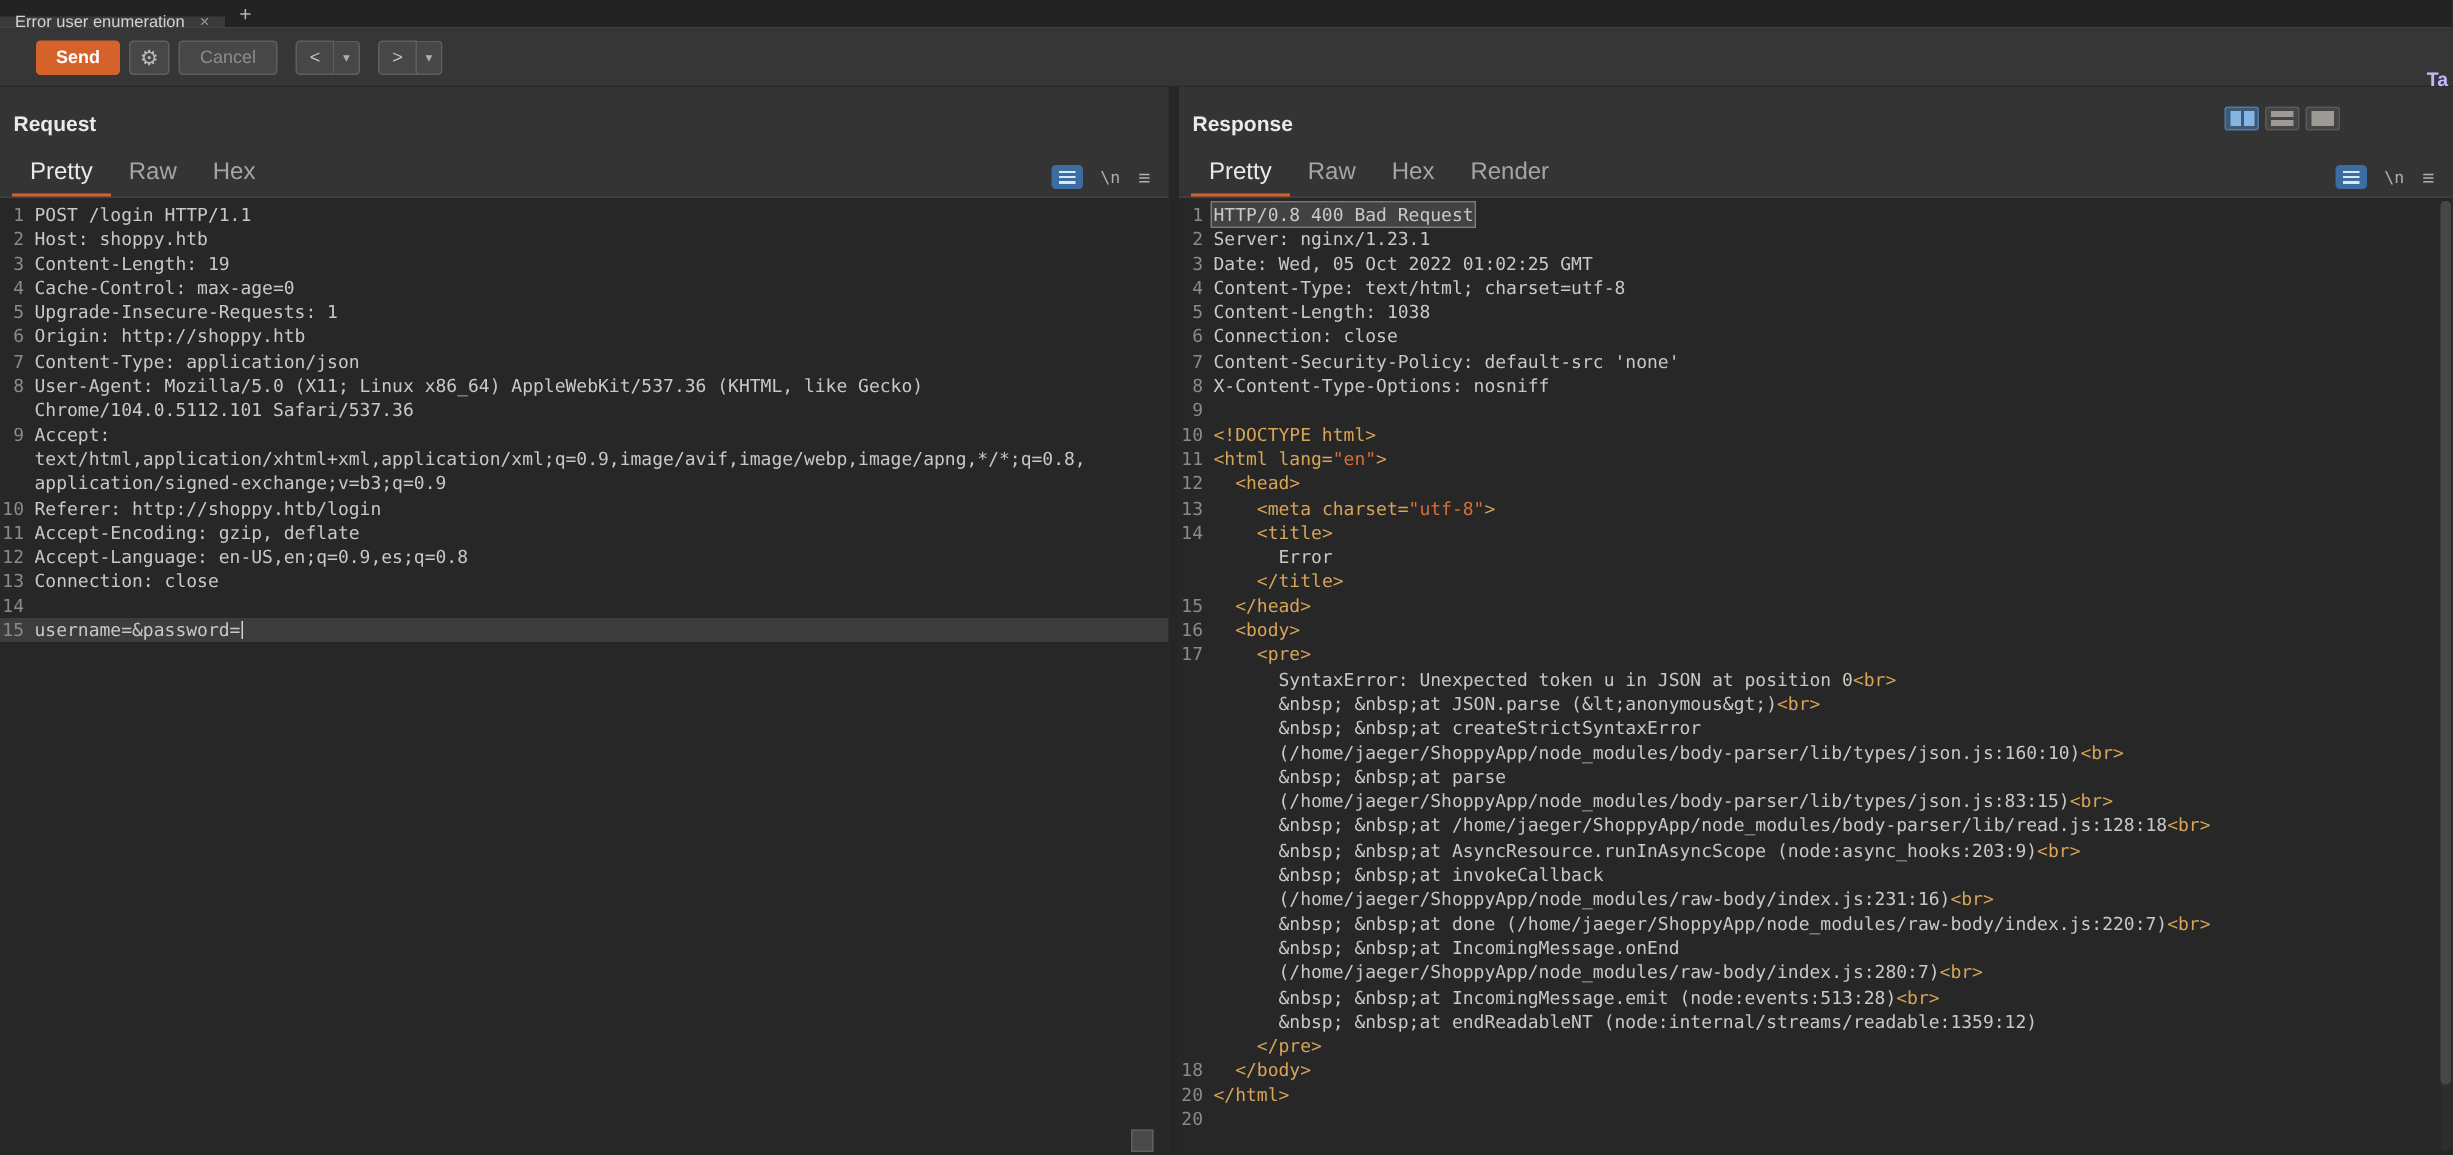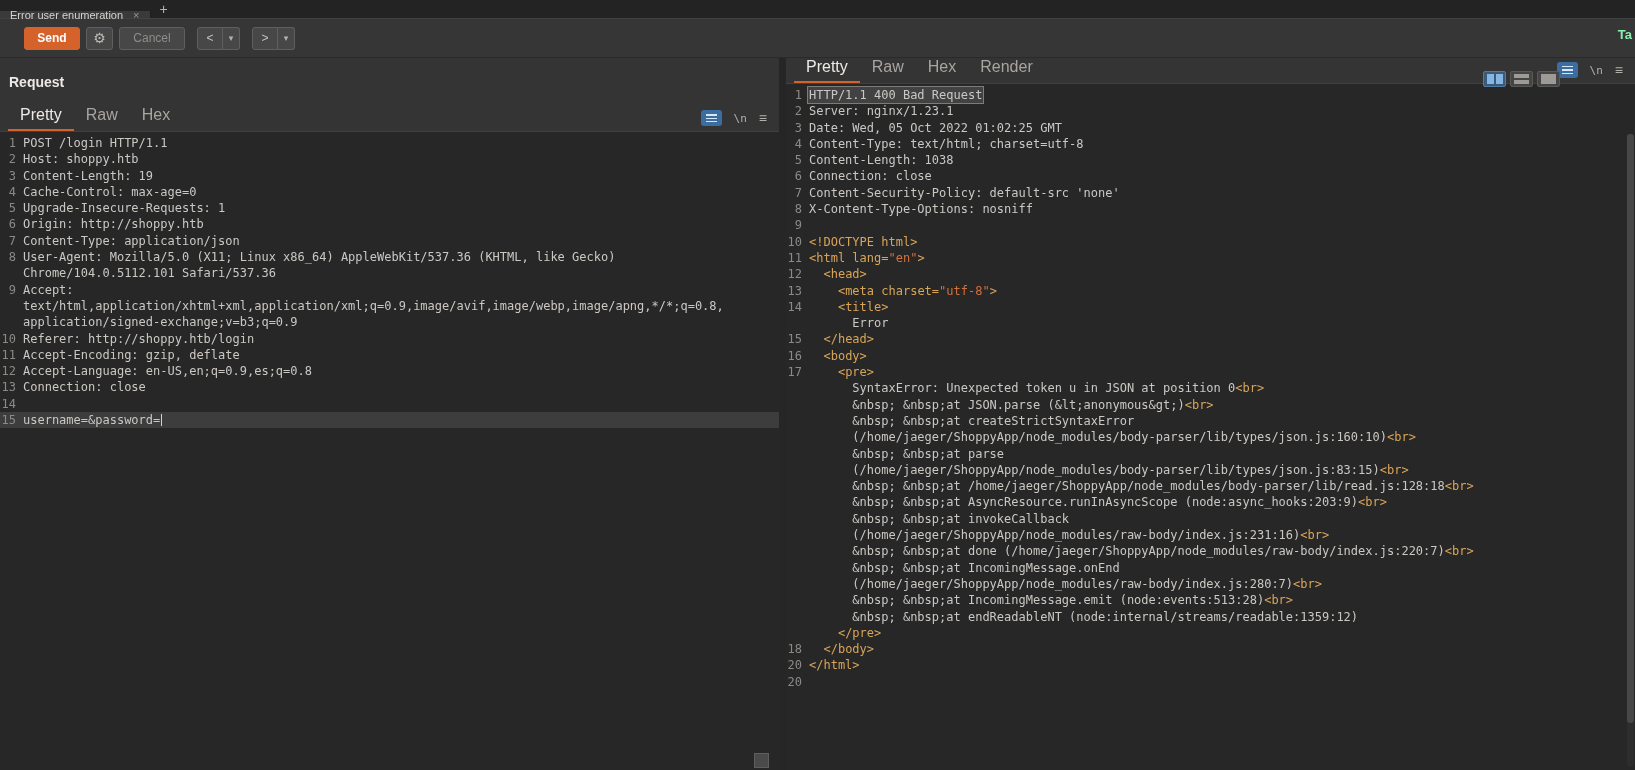--- a/index.html
+++ b/index.html
@@ -16,21 +16,21 @@
   
   .toolbar { height:38px; background:#363636; display:flex; align-items:center; padding:0 24px; gap:6px; position:relative; flex:none; }
   .btn { height:23px; background:#474747; border:1px solid #5f5f5f; border-radius:3px; color:#c6c3bf; font-size:12px; font-family:"Liberation Sans",sans-serif; display:flex; align-items:center; justify-content:center; }
   .send { background:#d6622b; border-color:#d6622b; color:#ffffff; font-weight:bold; width:56px; }
   .gearbtn { width:27px; }
   .gear { font-size:14px; color:#bdbab6; line-height:1; }
   .cancel { width:66px; color:#8f8c88; }
   .split { display:flex; margin-left:6px; }
   .split .main-half { width:26px; border-radius:3px 0 0 3px; }
   .split .dd { width:17px; border-radius:0 3px 3px 0; border-left:none; font-size:9px; color:#b3b0ac; }
-  .target { position:absolute; right:3px; top:8px; font-size:13px; font-weight:bold; color:#86efac; white-space:nowrap; }
+  .target { position:absolute; right:3px; top:26px; font-size:13px; font-weight:bold; color:#c4b5fd; white-space:nowrap; }
 
   
   .main { flex:1; display:flex; border-top:1px solid #2a2a2a; min-height:0; }
   .panel { background:#343434; display:flex; flex-direction:column; position:relative; min-width:0; }
   .panel.request { width:779px; flex:none; }
   .vdivider { width:7px; background:#262626; flex:none; }
   .panel.response { flex:1; }
 
   .phead { height:48px; display:flex; align-items:center; padding:0 9px; flex:none; }
   .phead h2 { font-size:14px; font-weight:bold; color:#ece9e6; }
@@ -191,20 +191,23 @@
             <span class="gut">15</span>
             <span class="ctext"><span class="tk-p">username=&amp;password=</span></span>
           </div>
         </div>
       <div class="scorner"></div>
     </section>
 
     <div class="vdivider"></div>
 
     <section class="panel response">
+      <div class="phead">
+        <h2>Response</h2>
+      </div>
       <div class="layoutbtns">
         <span class="ltb cols">
             <i></i>
             <i></i>
           </span>
         <span class="ltb rows">
             <i></i>
             <i></i>
           </span>
         <span class="ltb single">
@@ -220,21 +223,21 @@
           <span class="ppicon">
               <i></i>
             </span>
           <span class="nl">\n</span>
           <span class="burger">≡</span>
         </div>
       </div>
       <div class="editor">
           <div class="crow hl-sel">
             <span class="gut">1</span>
-            <span class="ctext"><span class="tk-p">HTTP/1.1 400 Bad Request</span></span>
+            <span class="ctext"><span class="tk-p">HTTP/0.8 400 Bad Request</span></span>
           </div>
           <div class="crow">
             <span class="gut">2</span>
             <span class="ctext"><span class="tk-p">Server: nginx/1.23.1</span></span>
           </div>
           <div class="crow">
             <span class="gut">3</span>
             <span class="ctext"><span class="tk-p">Date: Wed, 05 Oct 2022 01:02:25 GMT</span></span>
           </div>
           <div class="crow">
@@ -279,20 +282,24 @@
           </div>
           <div class="crow">
             <span class="gut">14</span>
             <span class="ctext"><span class="tk-p">    </span><span class="tk-t">&lt;title&gt;</span></span>
           </div>
           <div class="crow">
             <span class="gut"></span>
             <span class="ctext"><span class="tk-p">      Error</span></span>
           </div>
           <div class="crow">
+            <span class="gut"></span>
+            <span class="ctext"><span class="tk-p">    </span><span class="tk-t">&lt;/title&gt;</span></span>
+          </div>
+          <div class="crow">
             <span class="gut">15</span>
             <span class="ctext"><span class="tk-p">  </span><span class="tk-t">&lt;/head&gt;</span></span>
           </div>
           <div class="crow">
             <span class="gut">16</span>
             <span class="ctext"><span class="tk-p">  </span><span class="tk-t">&lt;body&gt;</span></span>
           </div>
           <div class="crow">
             <span class="gut">17</span>
             <span class="ctext"><span class="tk-p">    </span><span class="tk-t">&lt;pre&gt;</span></span>

